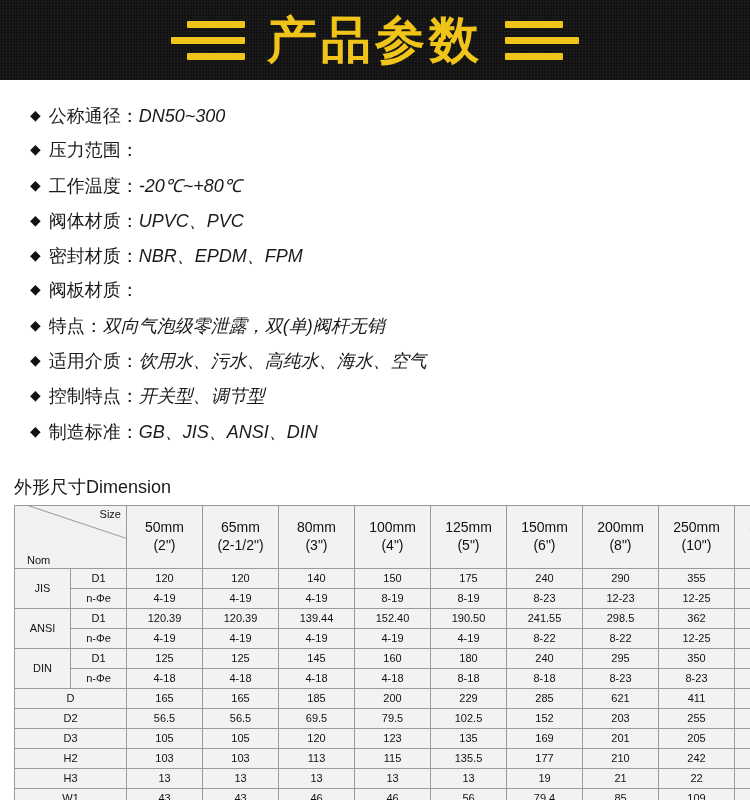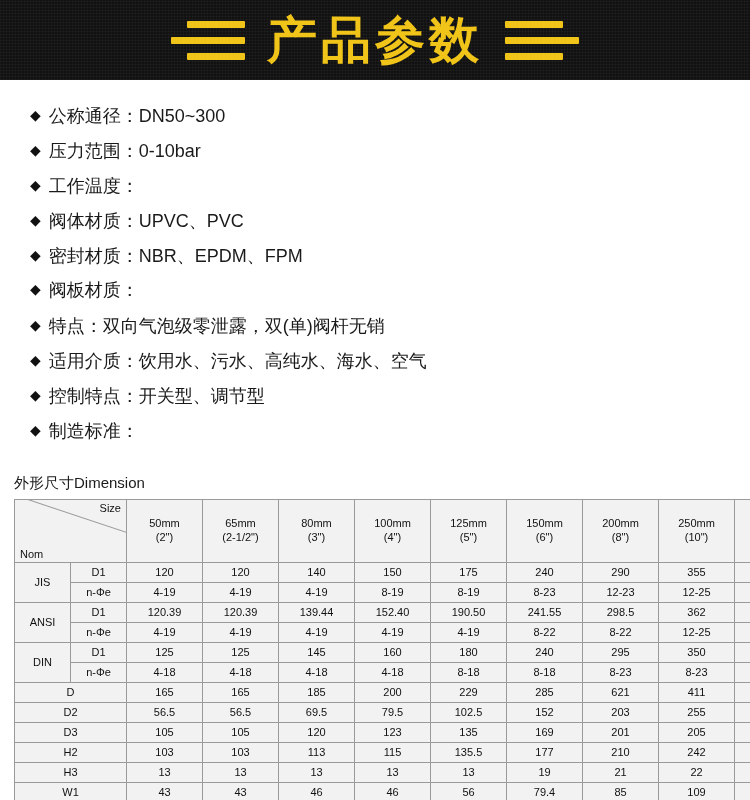--- a/index.html
+++ b/index.html
@@ -81,25 +81,26 @@
     transform: translateY(-2px);
   }
   .spec-label {
     flex: 0 0 auto;
     white-space: nowrap;
     font-family: Liberation Mono, monospace;
   }
   .spec-value {
     flex: 1 1 auto;
     white-space: nowrap;
+    font-style: italic;
   }
 
   
   .dim-title {
-    font-size: 15px;
+    font-size: 18px;
     padding: 10px 0 6px 14px;
     font-weight: normal;
   }
   .table-wrap {
     padding: 0 14px;
   }
   table.dims {
     border-collapse: collapse;
     width: 722px;
     table-layout: fixed;
@@ -145,26 +146,26 @@
     transform: rotate(18.5deg);
   }
   .corner .size-lbl {
     position: absolute;
     right: 5px;
     top: 2px;
     font-size: 11px;
   }
   .corner .nom-lbl {
     position: absolute;
-    left: 5px;
+    left: 12px;
     bottom: 2px;
     font-size: 11px;
   }
   .hdr-sub {
-    font-size: 11px;
+    font-size: 14px;
     line-height: 1.25;
   }
   .hdr-cell {
     height: 38px !important;
   }
 </style>
 </head>
 <body>
 
 <div class="banner">
@@ -185,25 +186,25 @@
 
 <div class="specs">
     <div class="spec-row">
       <span class="spec-bullet">◆</span>
       <span class="spec-label">公称通径：</span>
       <span class="spec-value">DN50~300</span>
     </div>
     <div class="spec-row">
       <span class="spec-bullet">◆</span>
       <span class="spec-label">压力范围：</span>
-      <span class="spec-value">0-10bar</span>
     </div>
     <div class="spec-row">
       <span class="spec-bullet">◆</span>
       <span class="spec-label">工作温度：</span>
+      <span class="spec-value">-20℃~+80℃</span>
     </div>
     <div class="spec-row">
       <span class="spec-bullet">◆</span>
       <span class="spec-label">阀体材质：</span>
       <span class="spec-value">UPVC、PVC</span>
     </div>
     <div class="spec-row">
       <span class="spec-bullet">◆</span>
       <span class="spec-label">密封材质：</span>
       <span class="spec-value">NBR、EPDM、FPM</span>
@@ -223,20 +224,21 @@
       <span class="spec-value">饮用水、污水、高纯水、海水、空气</span>
     </div>
     <div class="spec-row">
       <span class="spec-bullet">◆</span>
       <span class="spec-label">控制特点：</span>
       <span class="spec-value">开关型、调节型</span>
     </div>
     <div class="spec-row">
       <span class="spec-bullet">◆</span>
       <span class="spec-label">制造标准：</span>
+      <span class="spec-value">GB、JIS、ANSI、DIN</span>
     </div>
   </div>
 
 <div class="dim-title">外形尺寸Dimension</div>
 <div class="table-wrap">
   <table class="dims">
     <colgroup>
       <col class="c-nom">
         <col class="c-row">
       <col class="c-data">

